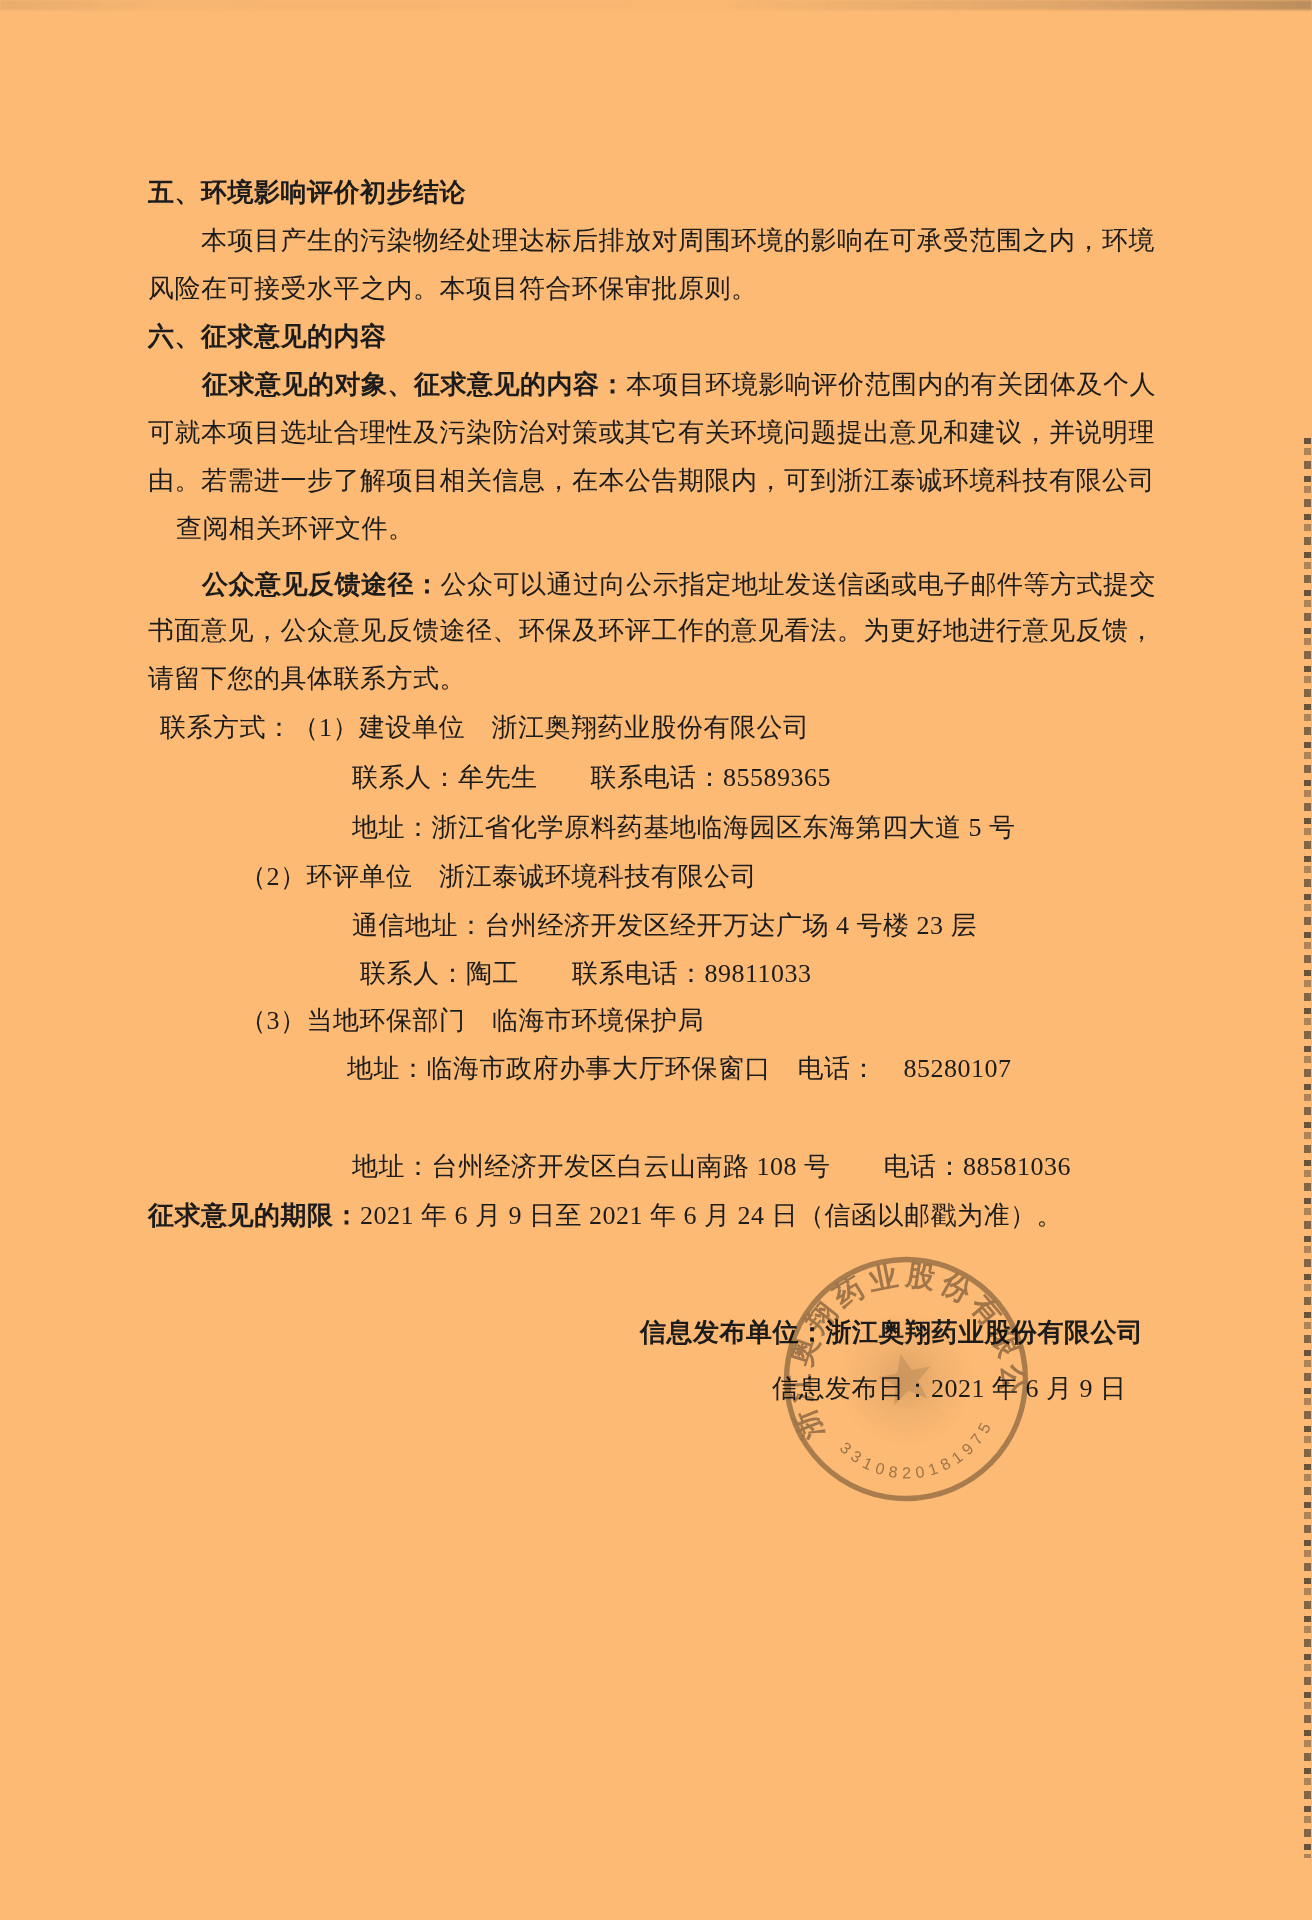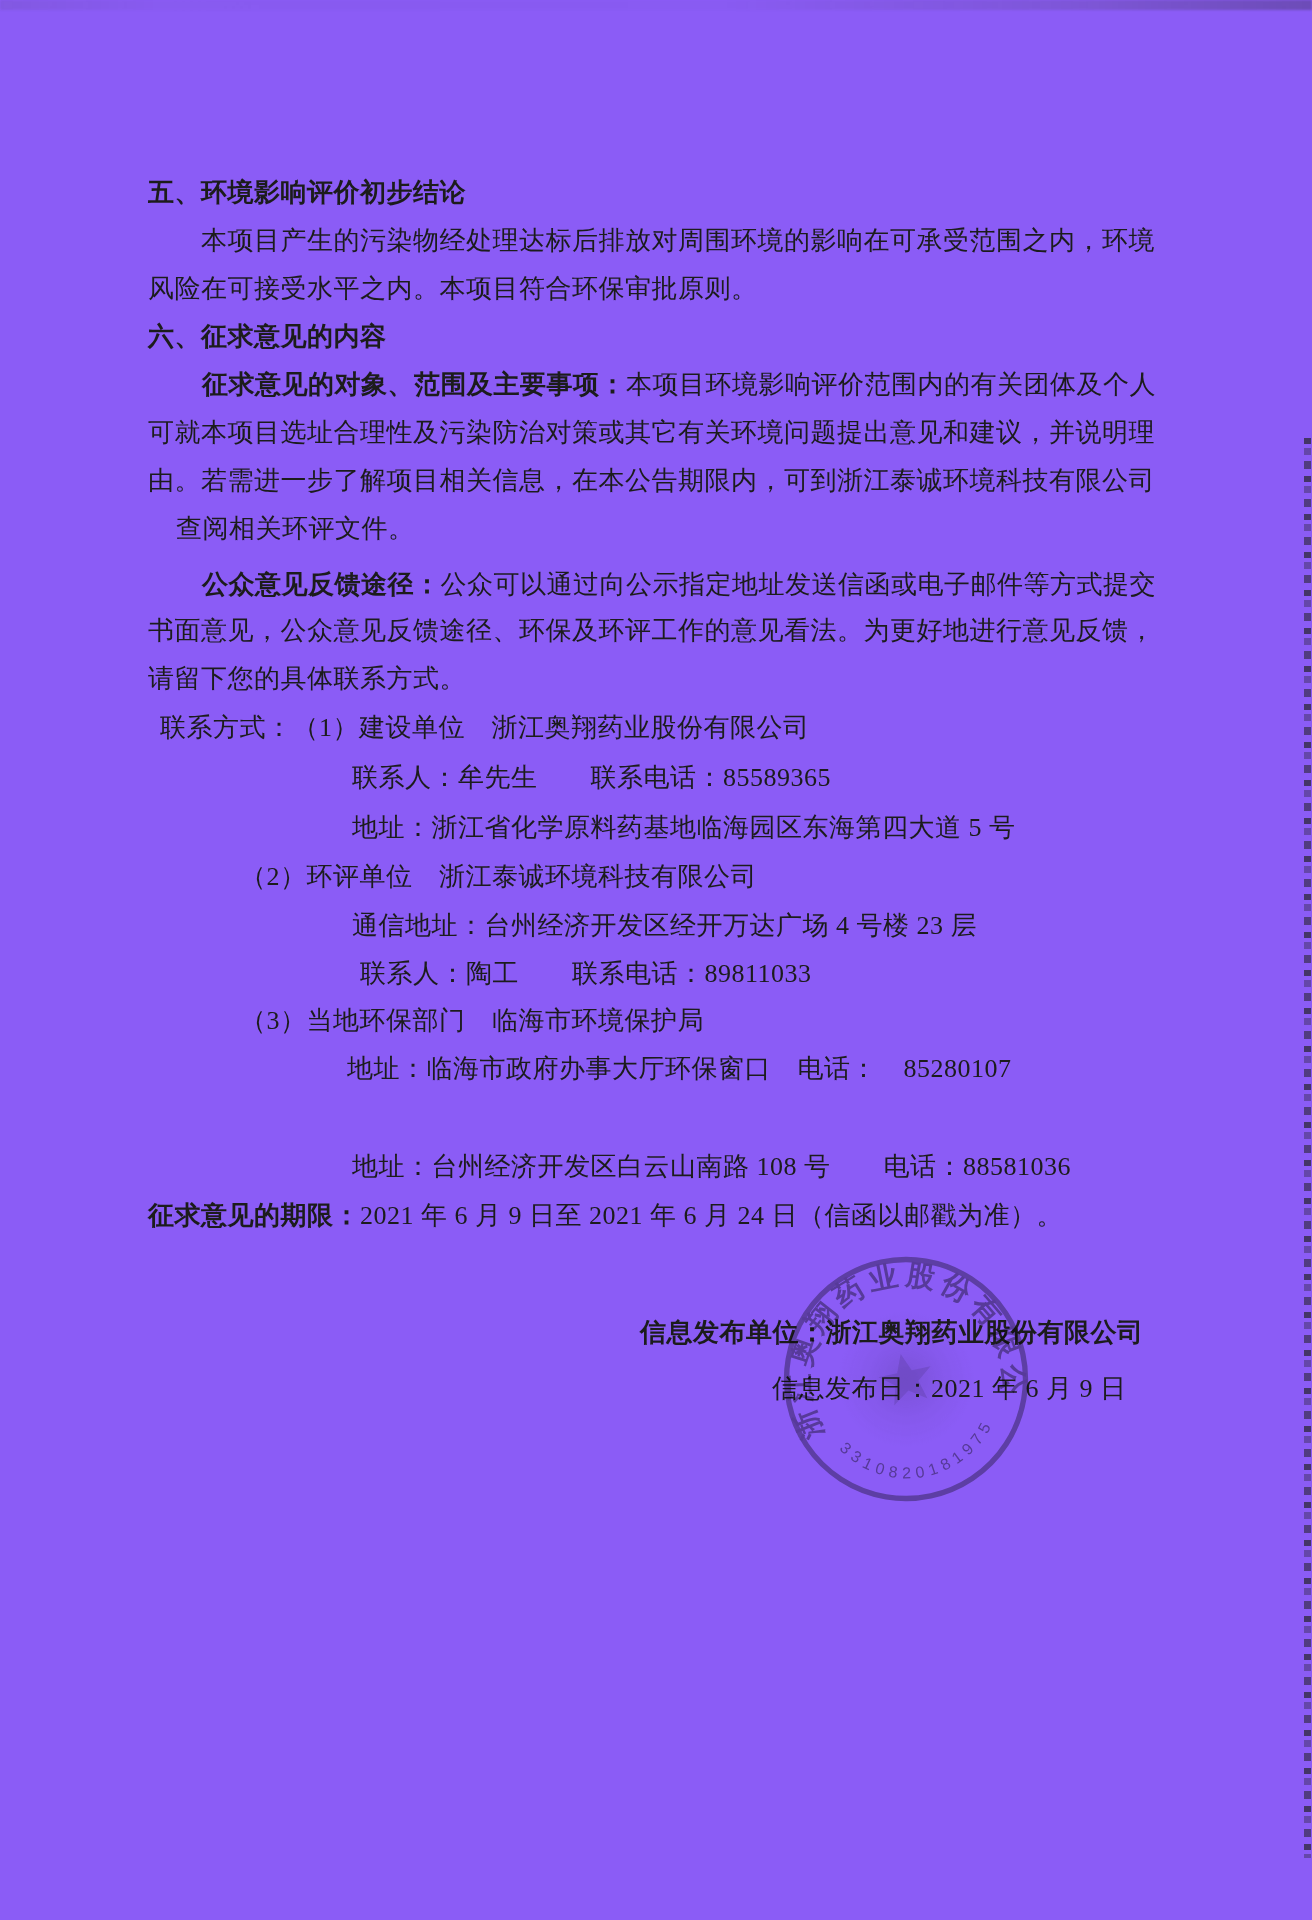--- a/index.html
+++ b/index.html
@@ -5,21 +5,21 @@
   html,body{margin:0;padding:0;}
   body{
     width:1312px;height:1920px;
     background:#ffffff;
     font-family:"Liberation Serif","DejaVu Serif",serif;
     position:relative;
     overflow:hidden;
   }
   .page{
     position:absolute;inset:0;
-    background:#8b5cf6;
+    background:#fdba74;
   }
   
   .line{
     position:absolute;
     font-size:26px;
     line-height:34px;
     color:#1c1c1c;
     white-space:nowrap;
     letter-spacing:0.5px;
   }
@@ -60,21 +60,21 @@
 <div class="page">
 
   <div class="noise-top"></div>
   <div class="noise-right"></div>
 
   <div class="text-layer">
       <div class="line" style="left: 148px; top: 176px;"><b>五、环境影响评价初步结论</b></div>
       <div class="line" style="left: 201px; top: 224px;"><span>本项目产生的污染物经处理达标后排放对周围环境的影响在可承受范围之内，环境</span></div>
       <div class="line" style="left: 148px; top: 272px;"><span>风险在可接受水平之内。本项目符合环保审批原则。</span></div>
       <div class="line" style="left: 148px; top: 320px;"><b>六、征求意见的内容</b></div>
-      <div class="line" style="left: 202px; top: 368px;"><b>征求意见的对象、范围及主要事项：</b><span>本项目环境影响评价范围内的有关团体及个人</span></div>
+      <div class="line" style="left: 202px; top: 368px;"><b>征求意见的对象、征求意见的内容：</b><span>本项目环境影响评价范围内的有关团体及个人</span></div>
       <div class="line" style="left: 148px; top: 416px;"><span>可就本项目选址合理性及污染防治对策或其它有关环境问题提出意见和建议，并说明理</span></div>
       <div class="line" style="left: 148px; top: 464px;"><span>由。若需进一步了解项目相关信息，在本公告期限内，可到浙江泰诚环境科技有限公司</span></div>
       <div class="line" style="left: 148px; top: 512px; margin-left: 28px;"><span>查阅相关环评文件。</span></div>
       <div class="line" style="left: 202px; top: 568px;"><b>公众意见反馈途径：</b><span>公众可以通过向公示指定地址发送信函或电子邮件等方式提交</span></div>
       <div class="line" style="left: 148px; top: 614px;"><span>书面意见，公众意见反馈途径、环保及环评工作的意见看法。为更好地进行意见反馈，</span></div>
       <div class="line" style="left: 148px; top: 662px;"><span>请留下您的具体联系方式。</span></div>
       <div class="line" style="left: 148px; top: 711px; margin-left: 12px;"><span>联系方式：（1）建设单位　浙江奥翔药业股份有限公司</span></div>
       <div class="line" style="left: 352px; top: 761px;"><span>联系人：牟先生　　联系电话：85589365</span></div>
       <div class="line" style="left: 352px; top: 811px;"><span>地址：浙江省化学原料药基地临海园区东海第四大道 5 号</span></div>
       <div class="line" style="left: 240px; top: 860px;"><span>（2）环评单位　浙江泰诚环境科技有限公司</span></div>

